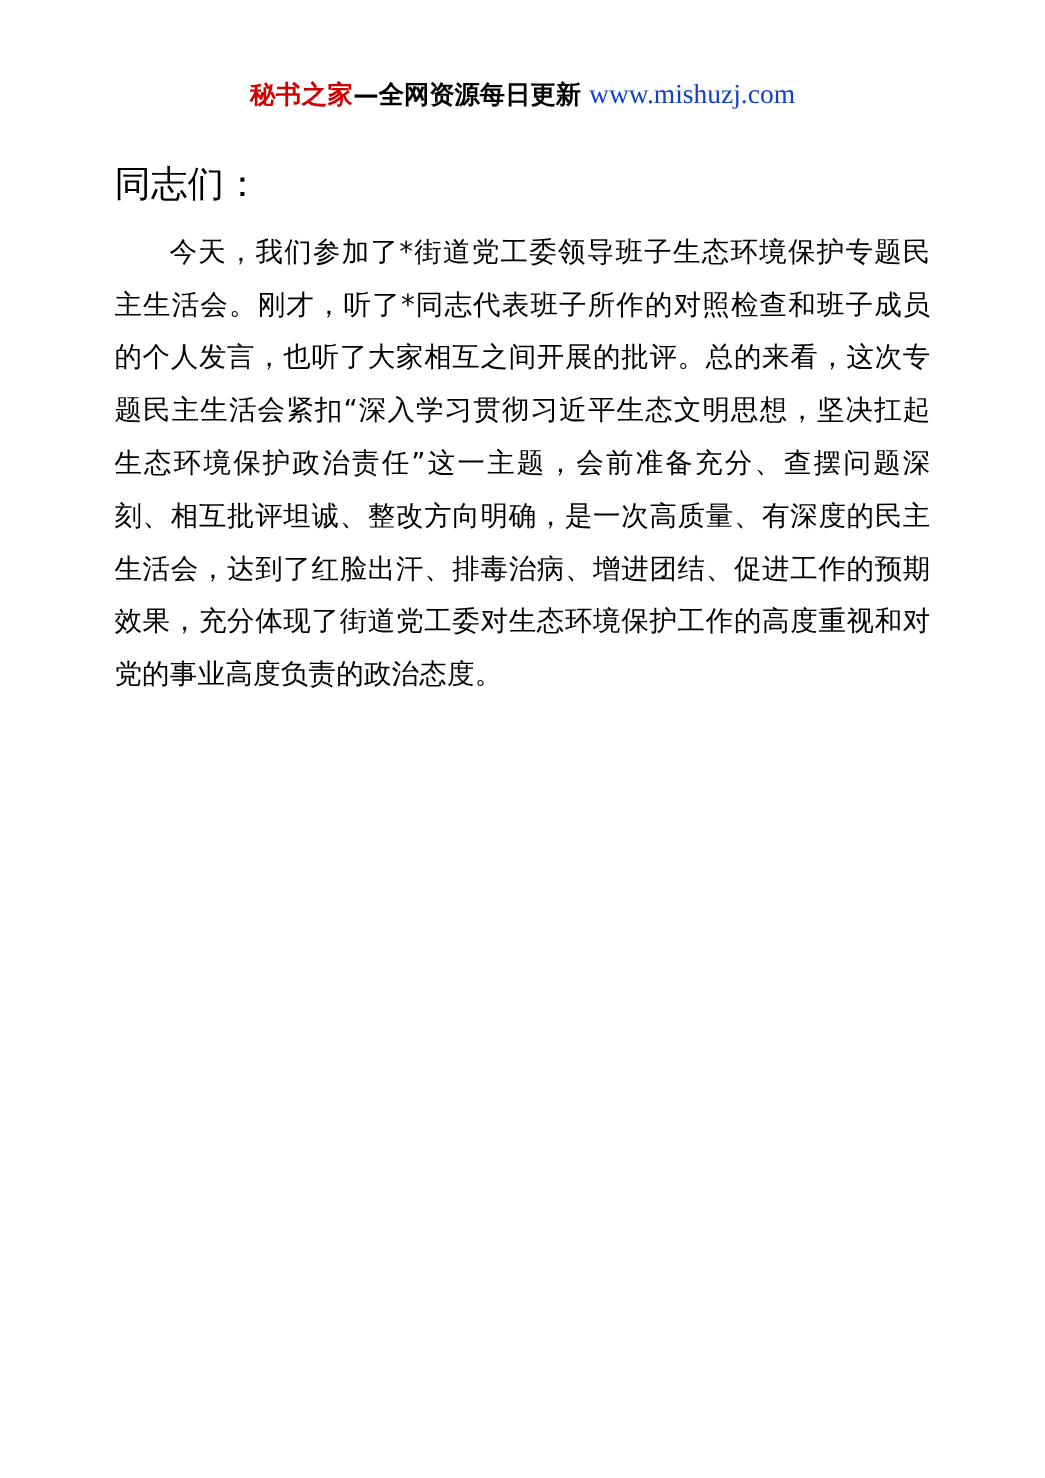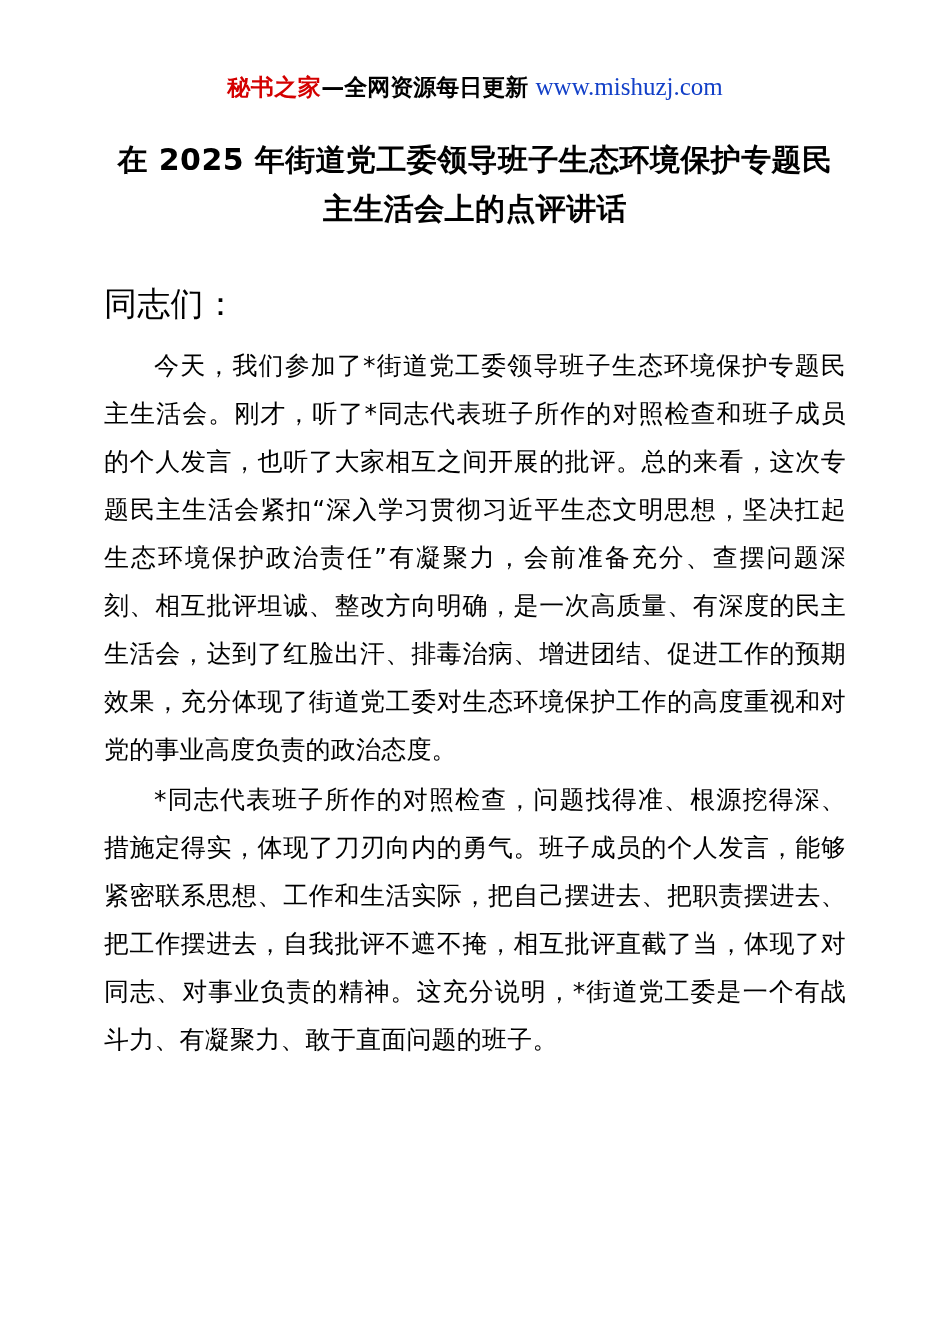--- a/index.html
+++ b/index.html
@@ -69,21 +69,19 @@
 </style>
 </head>
 <body>
 
 <div class="page">
 
   <div class="watermark">
     <span class="brand">秘书之家</span><span class="tagline">—全网资源每日更新</span> <span class="site">www.mishuzj.com</span>
   </div>
 
-  <h1 class="doc-title">在 2025 年街道党工委领导班子生态环境保护专题民主生活会上的点评讲话</h1>
 
   <p class="salutation">同志们：</p>
 
-  <p class="para">今天，我们参加了*街道党工委领导班子生态环境保护专题民主生活会。刚才，听了*同志代表班子所作的对照检查和班子成员的个人发言，也听了大家相互之间开展的批评。总的来看，这次专题民主生活会紧扣“深入学习贯彻习近平生态文明思想，坚决扛起生态环境保护政治责任”有凝聚力，会前准备充分、查摆问题深刻、相互批评坦诚、整改方向明确，是一次高质量、有深度的民主生活会，达到了红脸出汗、排毒治病、增进团结、促进工作的预期效果，充分体现了街道党工委对生态环境保护工作的高度重视和对党的事业高度负责的政治态度。</p>
+  <p class="para">今天，我们参加了*街道党工委领导班子生态环境保护专题民主生活会。刚才，听了*同志代表班子所作的对照检查和班子成员的个人发言，也听了大家相互之间开展的批评。总的来看，这次专题民主生活会紧扣“深入学习贯彻习近平生态文明思想，坚决扛起生态环境保护政治责任”这一主题，会前准备充分、查摆问题深刻、相互批评坦诚、整改方向明确，是一次高质量、有深度的民主生活会，达到了红脸出汗、排毒治病、增进团结、促进工作的预期效果，充分体现了街道党工委对生态环境保护工作的高度重视和对党的事业高度负责的政治态度。</p>
 
-  <p class="para">*同志代表班子所作的对照检查，问题找得准、根源挖得深、措施定得实，体现了刀刃向内的勇气。班子成员的个人发言，能够紧密联系思想、工作和生活实际，把自己摆进去、把职责摆进去、把工作摆进去，自我批评不遮不掩，相互批评直截了当，体现了对同志、对事业负责的精神。这充分说明，*街道党工委是一个有战斗力、有凝聚力、敢于直面问题的班子。</p>
 
 </div>
 
 </body></html>

